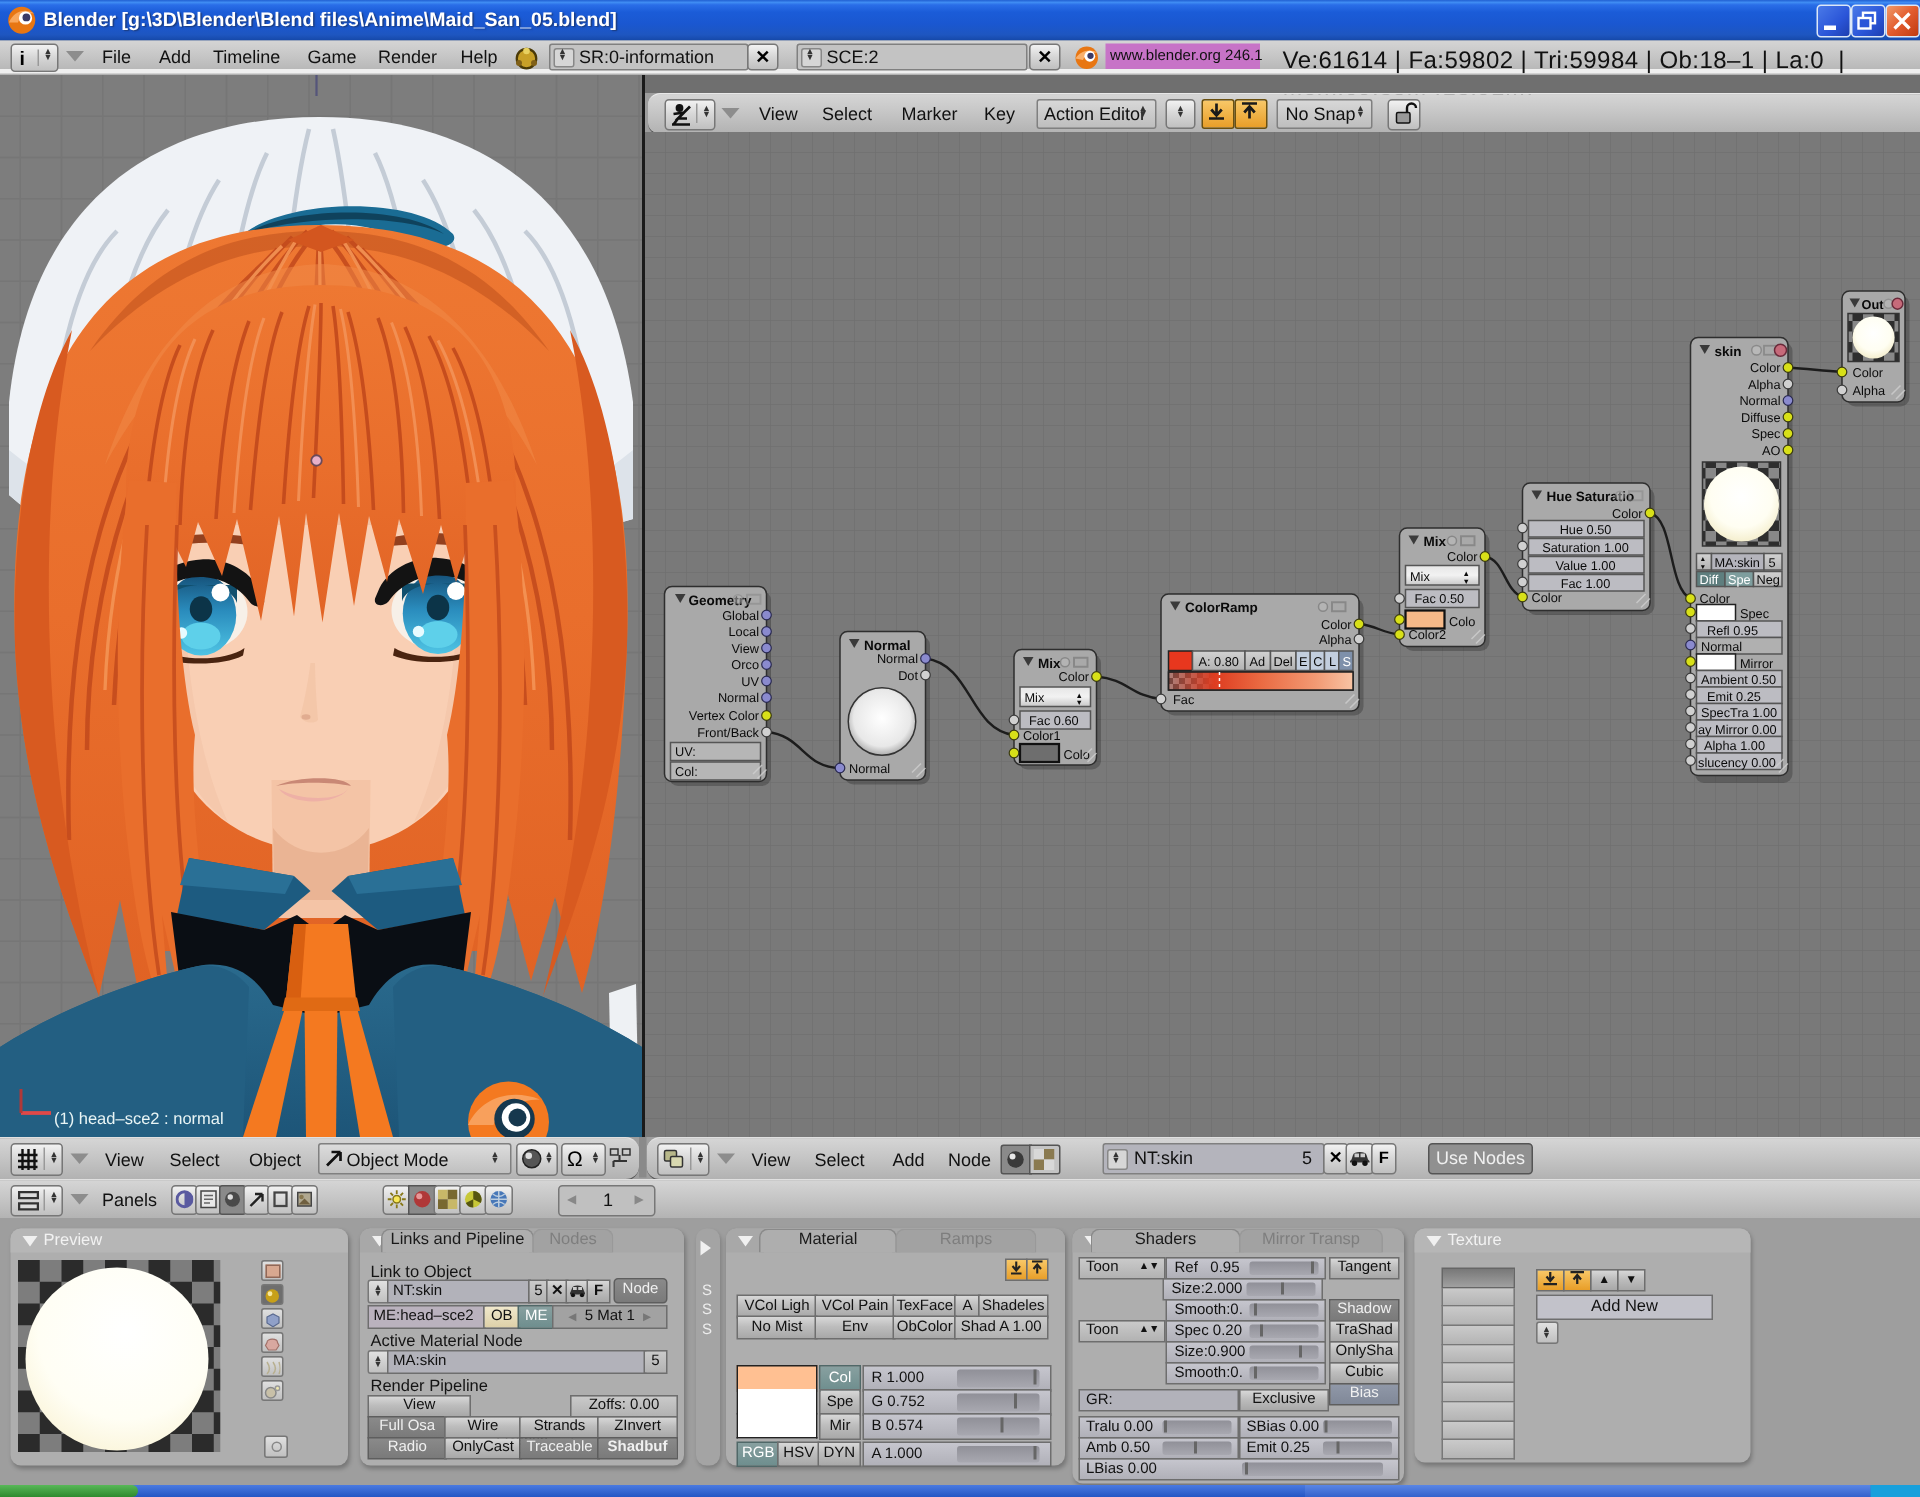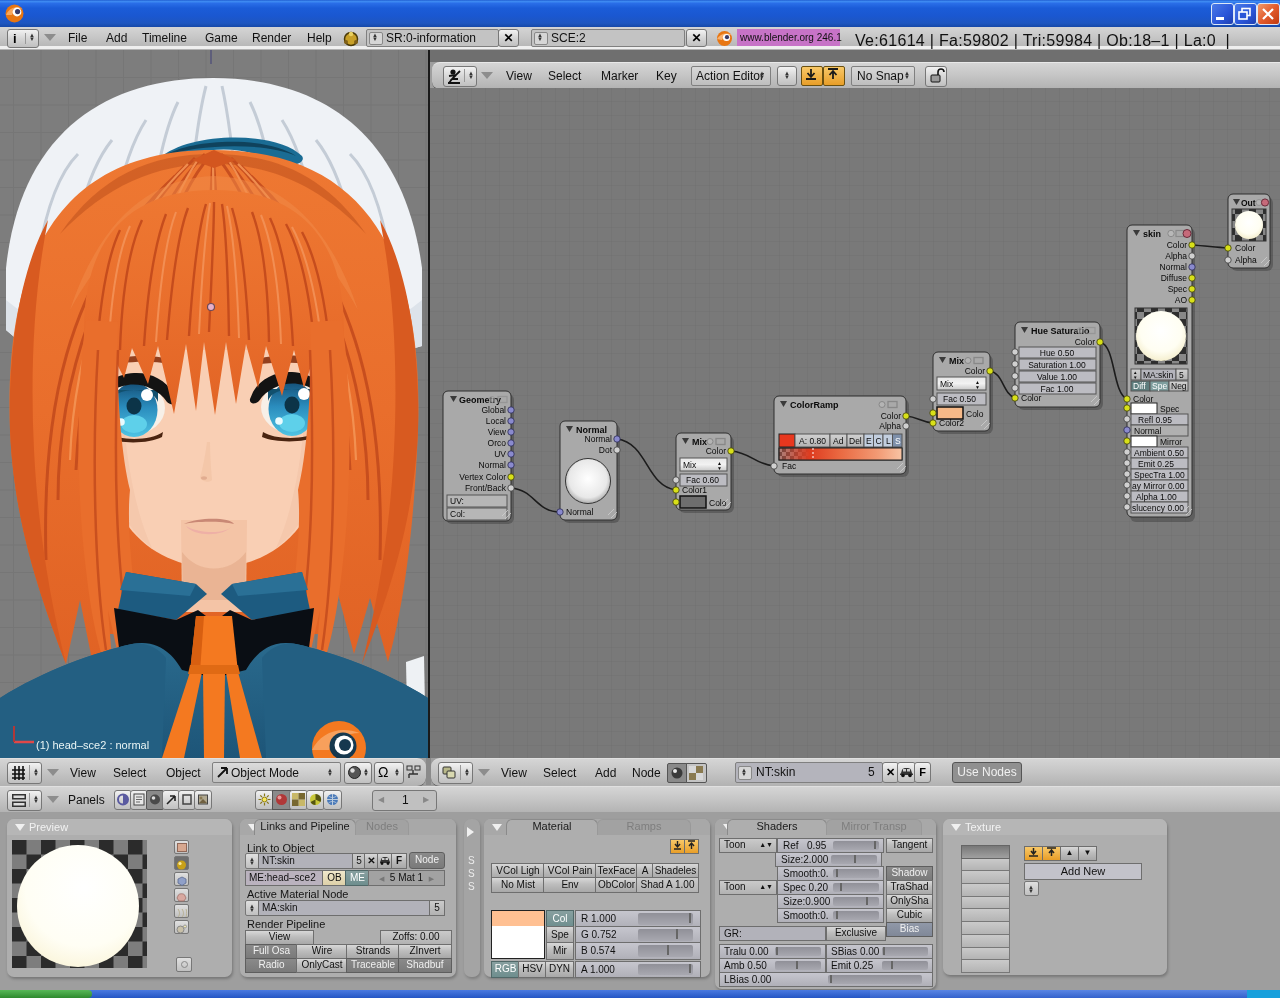--- a/index.html
+++ b/index.html
@@ -52,20 +52,21 @@
 <body>
 <div id="root">
 
 <div class="abs" id="title">
   <svg class="abs" style="left:4px;top:3px" width="21" height="21" viewBox="0 0 21 21">
     <circle cx="10.5" cy="10.5" r="9" fill="#e87612"></circle>
     <path d="M2 12 C5 5, 12 2, 19 6 C14 5, 9 8, 8 12 Z" fill="#f9a75c"></path>
     <circle cx="13" cy="9" r="4.4" fill="#fff"></circle>
     <circle cx="13.6" cy="8.6" r="2.6" fill="#3a3a66"></circle>
   </svg>
+  <div class="abs txt">Blender [g:\3D\Blender\Blend files\Anime\Maid_San_05.blend]</div>
   <div class="abs winbtn" style="left:1211px;background:linear-gradient(135deg,#4a7ae8,#2a55d8 60%,#1e3fb0);">
      <div class="abs" style="left:4px;top:13px;width:8px;height:3px;background:#fff"></div>
       </div>
   <div class="abs winbtn" style="left:1234px;background:linear-gradient(135deg,#4a7ae8,#2a55d8 60%,#1e3fb0);">
      <svg class="abs" style="left:3px;top:3px" width="14" height="14" viewBox="0 0 14 14">
        <rect x="4" y="1.5" width="8" height="7" fill="none" stroke="#fff" stroke-width="1.6"></rect>
        <rect x="1" y="5" width="8" height="7" fill="#2a55d8" stroke="#fff" stroke-width="1.6"></rect>
      </svg>
       </div>
   <div class="abs winbtn" style="left:1257px;background:linear-gradient(135deg,#f09a6a,#e25b2d 50%,#c03a10);">
@@ -900,21 +901,21 @@
   <div class="bl" style="left:5px;top:111px;width:67px;height:13px;line-height:12px;">View</div>
   <div class="bl" style="left:72px;top:111px;width:68px;height:13px;line-height:12px;margin-top:24px;">ZTransp</div>
   <div class="num" style="left:140px;top:111px;width:70px;height:13px;line-height:12px;">Zoffs: 0.00</div>
   <div class="bd" style="left:5px;top:125px;width:51px;height:13px;line-height:12px;">Full Osa</div>
   <div class="bl" style="left:56px;top:125px;width:50px;height:13px;line-height:12px;">Wire</div>
   <div class="bl" style="left:106px;top:125px;width:52px;height:13px;line-height:12px;">Strands</div>
   <div class="bl" style="left:158px;top:125px;width:52px;height:13px;line-height:12px;">ZInvert</div>
   <div class="bd" style="left:5px;top:139px;width:51px;height:13px;line-height:12px;">Radio</div>
   <div class="bl" style="left:56px;top:139px;width:50px;height:13px;line-height:12px;">OnlyCast</div>
   <div class="bd" style="left:106px;top:139px;width:52px;height:13px;line-height:12px;">Traceable</div>
-  <div class="bd" style="left:158px;top:139px;width:52px;height:13px;line-height:12px;">Shadbuf</div>
+  <div class="bd" style="left:158px;top:139px;width:52px;height:13px;line-height:12px;font-weight:bold;">Shadbuf</div>
  </div>
 
  <div class="abs" style="left:464px;top:7px;width:16px;height:158px;background:#a4a4a4;border-radius:7px;box-shadow:1px 2px 3px rgba(0,0,0,0.2);">
   <div class="ptri" style="left:3px;top:8px;border:5px solid transparent;border-left:7px solid #f0f0f0;"></div>
   <div class="abs" style="left:4px;top:35px;color:#ececec;font-size:10px;line-height:13px;">S<br>S<br>S</div>
  </div>
 
  <div class="abs panel" style="left:484px;top:7px;width:226px;height:158px;">
   <div class="phead" style="background:#a8a8a8;">
           <div class="ptri" style="left:8px;top:5px;"></div>

